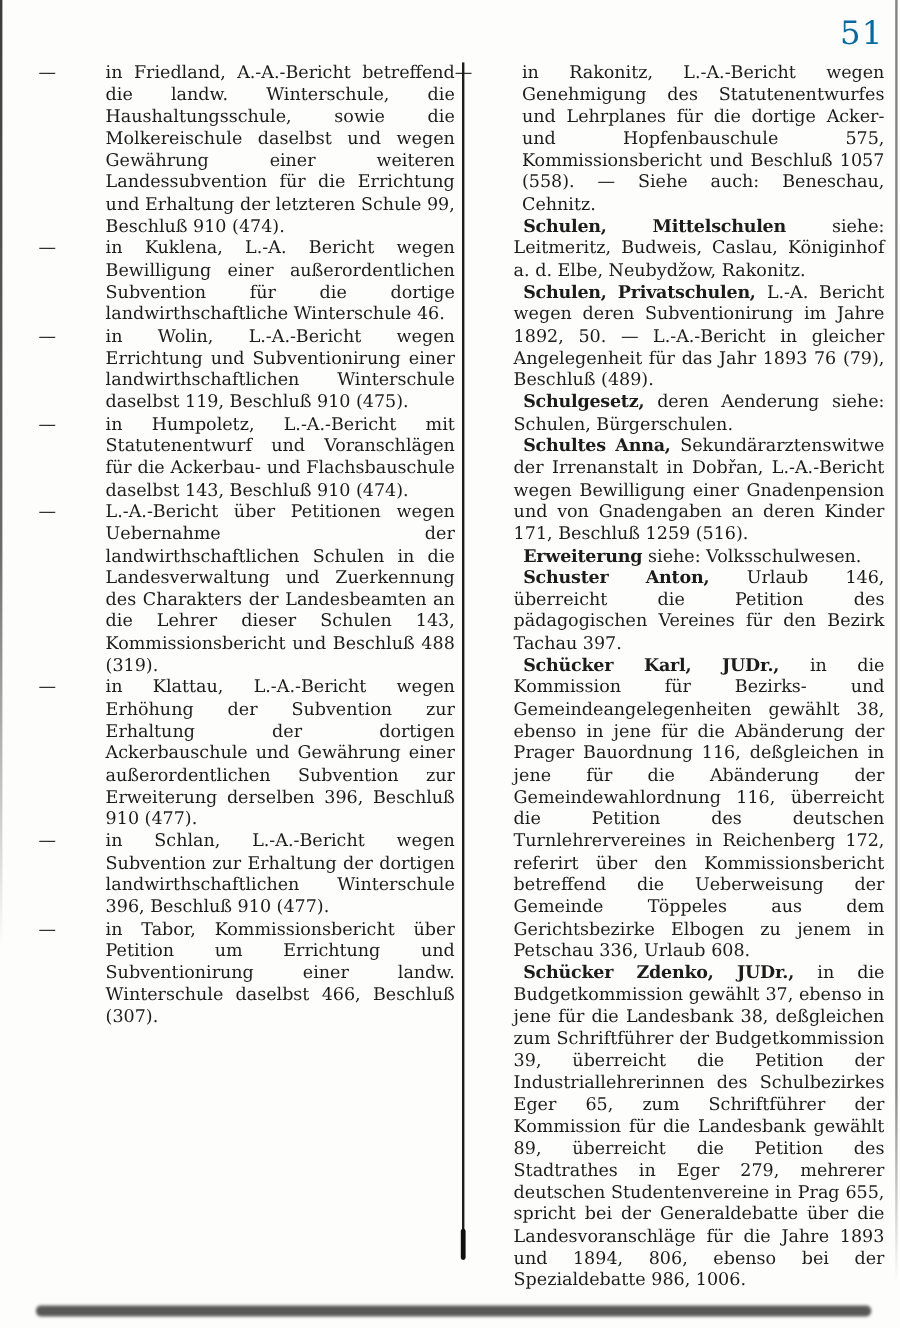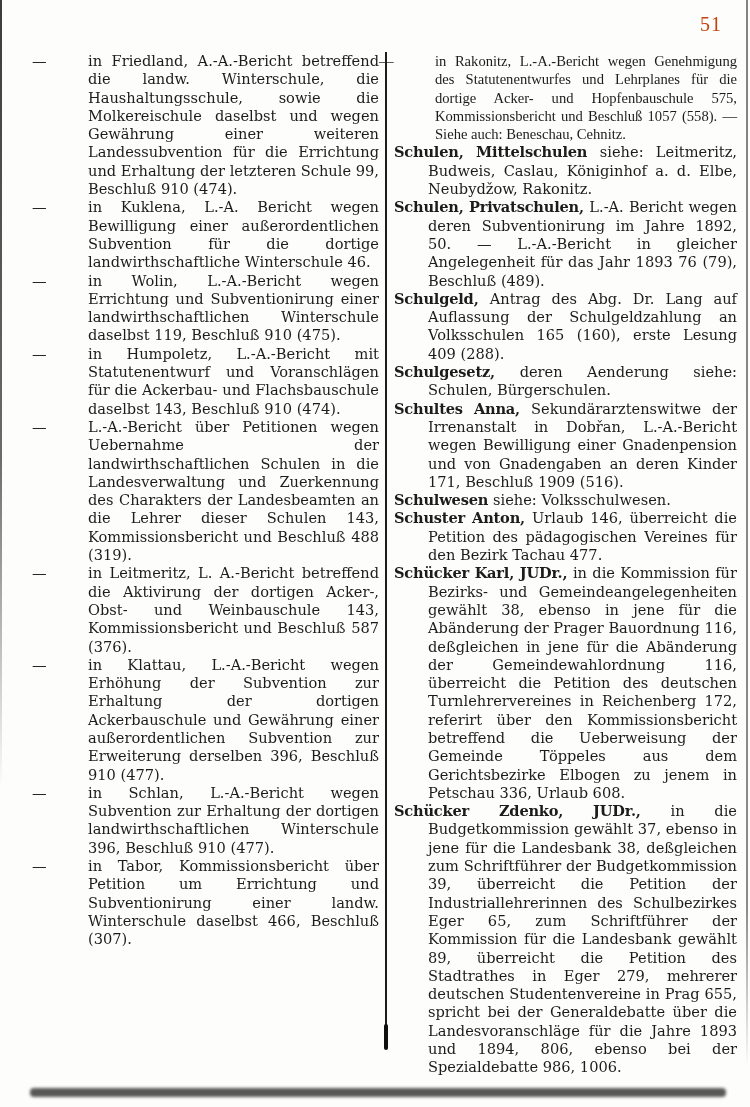--- a/index.html
+++ b/index.html
@@ -9,36 +9,36 @@
     overflow: hidden;
     position: relative;
     font-family: "DejaVu Serif", "Liberation Serif", serif;
   }
   .page {
     position: absolute; inset: 0;
     background: #fdfdfb;
   }
   .page-number {
     position: absolute; top: 13px; left: 700px;
-    font-size: 20px; color: #c2410c; letter-spacing: 1px; font-family: Liberation Serif, serif;
+    font-size: 27px; color: #0369a1; letter-spacing: 1px;
   }
   .column {
     position: absolute; top: 52px;
     color: #1c1c1c;
     font-size: 14.6px; line-height: 18.3px;
     text-align: justify;
     hyphens: none;
   }
   .col-left  { left: 60px;  width: 319px; }
   .col-right { left: 394px; width: 343px; }
   .entry { padding-left: 28px; text-indent: -28px; }
   .entry-head { padding-left: 34px; text-indent: -34px; }
-  .r-dash { margin-left: 13px; font-family: Liberation Serif, serif; }
+  .r-dash { margin-left: 13px; }
   .dash { display: inline-block; width: 28px; }
-  .head { font-weight: 700; letter-spacing: -0.2px; }
+  .head { font-weight: 700; letter-spacing: -0.2px; margin-left: 42px; }
   .divider {
     position: absolute; left: 385px; top: 52px;
     width: 2px; height: 996px;
     background: #1d1d1d;
   }
   .divider::after {
     content: ""; position: absolute; bottom: -2px; left: -1px;
     width: 4px; height: 26px; background: #101010; border-radius: 2px;
   }
   .scan-edge-left {
@@ -66,33 +66,31 @@
   <div class="scan-edge-right"></div>
   <div class="divider"></div>
   <div class="scan-shadow-bottom"></div>
 
   <div class="column col-left">
     <div class="entry"><span class="dash">—</span><span>in Friedland, A.-A.-Bericht betreffend die landw. Winterschule, die Haushaltungsschule, sowie die Molkereischule daselbst und wegen Gewährung einer weiteren Landessubvention für die Errichtung und Erhaltung der letzteren Schule 99, Beschluß 910 (474).</span></div>
     <div class="entry"><span class="dash">—</span><span>in Kuklena, L.-A. Bericht wegen Bewilligung einer außerordentlichen Subvention für die dortige landwirthschaftliche Winterschule 46.</span></div>
     <div class="entry"><span class="dash">—</span><span>in Wolin, L.-A.-Bericht wegen Errichtung und Subventionirung einer landwirthschaftlichen Winterschule daselbst 119, Beschluß 910 (475).</span></div>
     <div class="entry"><span class="dash">—</span><span>in Humpoletz, L.-A.-Bericht mit Statutenentwurf und Voranschlägen für die Ackerbau- und Flachsbauschule daselbst 143, Beschluß 910 (474).</span></div>
     <div class="entry"><span class="dash">—</span><span>L.-A.-Bericht über Petitionen wegen Uebernahme der landwirthschaftlichen Schulen in die Landesverwaltung und Zuerkennung des Charakters der Landesbeamten an die Lehrer dieser Schulen 143, Kommissionsbericht und Beschluß 488 (319).</span></div>
-    <div class="entry"><span class="dash">—</span><span>in Leitmeritz, L. A.-Bericht betreffend die Aktivirung der dortigen Acker-, Obst- und Weinbauschule 143, Kommissionsbericht und Beschluß 587 (376).</span></div>
     <div class="entry"><span class="dash">—</span><span>in Klattau, L.-A.-Bericht wegen Erhöhung der Subvention zur Erhaltung der dortigen Ackerbauschule und Gewährung einer außerordentlichen Subvention zur Erweiterung derselben 396, Beschluß 910 (477).</span></div>
     <div class="entry"><span class="dash">—</span><span>in Schlan, L.-A.-Bericht wegen Subvention zur Erhaltung der dortigen landwirthschaftlichen Winterschule 396, Beschluß 910 (477).</span></div>
     <div class="entry"><span class="dash">—</span><span>in Tabor, Kommissionsbericht über Petition um Errichtung und Subventionirung einer landw. Winterschule daselbst 466, Beschluß (307).</span></div>
 
   </div>
 
   <div class="column col-right">
     <div class="entry r-dash"><span class="dash">—</span><span>in Rakonitz, L.-A.-Bericht wegen Genehmigung des Statutenentwurfes und Lehrplanes für die dortige Acker- und Hopfenbauschule 575, Kommissionsbericht und Beschluß 1057 (558). — Siehe auch: Beneschau, Cehnitz.</span></div>
     <div class="entry entry-head"><span class="head">Schulen, Mittelschulen </span><span>siehe: Leitmeritz, Budweis, Caslau, Königinhof a. d. Elbe, Neubydžow, Rakonitz.</span></div>
     <div class="entry entry-head"><span class="head">Schulen, Privatschulen, </span><span>L.-A. Bericht wegen deren Subventionirung im Jahre 1892, 50. — L.-A.-Bericht in gleicher Angelegenheit für das Jahr 1893 76 (79), Beschluß (489).</span></div>
-    <div class="entry entry-head"><span class="head">Schulgeld, </span><span>Antrag des Abg. Dr. Lang auf Auflassung der Schulgeldzahlung an Volksschulen 165 (160), erste Lesung 409 (288).</span></div>
     <div class="entry entry-head"><span class="head">Schulgesetz, </span><span>deren Aenderung siehe: Schulen, Bürgerschulen.</span></div>
-    <div class="entry entry-head"><span class="head">Schultes Anna, </span><span>Sekundärarztenswitwe der Irrenanstalt in Dobřan, L.-A.-Bericht wegen Bewilligung einer Gnadenpension und von Gnadengaben an deren Kinder 171, Beschluß 1909 (516).</span></div>
-    <div class="entry entry-head"><span class="head">Schulwesen </span><span>siehe: Volksschulwesen.</span></div>
-    <div class="entry entry-head"><span class="head">Schuster Anton, </span><span>Urlaub 146, überreicht die Petition des pädagogischen Vereines für den Bezirk Tachau 477.</span></div>
+    <div class="entry entry-head"><span class="head">Schultes Anna, </span><span>Sekundärarztenswitwe der Irrenanstalt in Dobřan, L.-A.-Bericht wegen Bewilligung einer Gnadenpension und von Gnadengaben an deren Kinder 171, Beschluß 1259 (516).</span></div>
+    <div class="entry entry-head"><span class="head">Erweiterung </span><span>siehe: Volksschulwesen.</span></div>
+    <div class="entry entry-head"><span class="head">Schuster Anton, </span><span>Urlaub 146, überreicht die Petition des pädagogischen Vereines für den Bezirk Tachau 397.</span></div>
     <div class="entry entry-head"><span class="head">Schücker Karl, JUDr., </span><span>in die Kommission für Bezirks- und Gemeindeangelegenheiten gewählt 38, ebenso in jene für die Abänderung der Prager Bauordnung 116, deßgleichen in jene für die Abänderung der Gemeindewahlordnung 116, überreicht die Petition des deutschen Turnlehrervereines in Reichenberg 172, referirt über den Kommissionsbericht betreffend die Ueberweisung der Gemeinde Töppeles aus dem Gerichtsbezirke Elbogen zu jenem in Petschau 336, Urlaub 608.</span></div>
     <div class="entry entry-head"><span class="head">Schücker Zdenko, JUDr., </span><span>in die Budgetkommission gewählt 37, ebenso in jene für die Landesbank 38, deßgleichen zum Schriftführer der Budgetkommission 39, überreicht die Petition der Industriallehrerinnen des Schulbezirkes Eger 65, zum Schriftführer der Kommission für die Landesbank gewählt 89, überreicht die Petition des Stadtrathes in Eger 279, mehrerer deutschen Studentenvereine in Prag 655, spricht bei der Generaldebatte über die Landesvoranschläge für die Jahre 1893 und 1894, 806, ebenso bei der Spezialdebatte 986, 1006.</span></div>
   </div>
 
 </div>
 
 </body></html>

